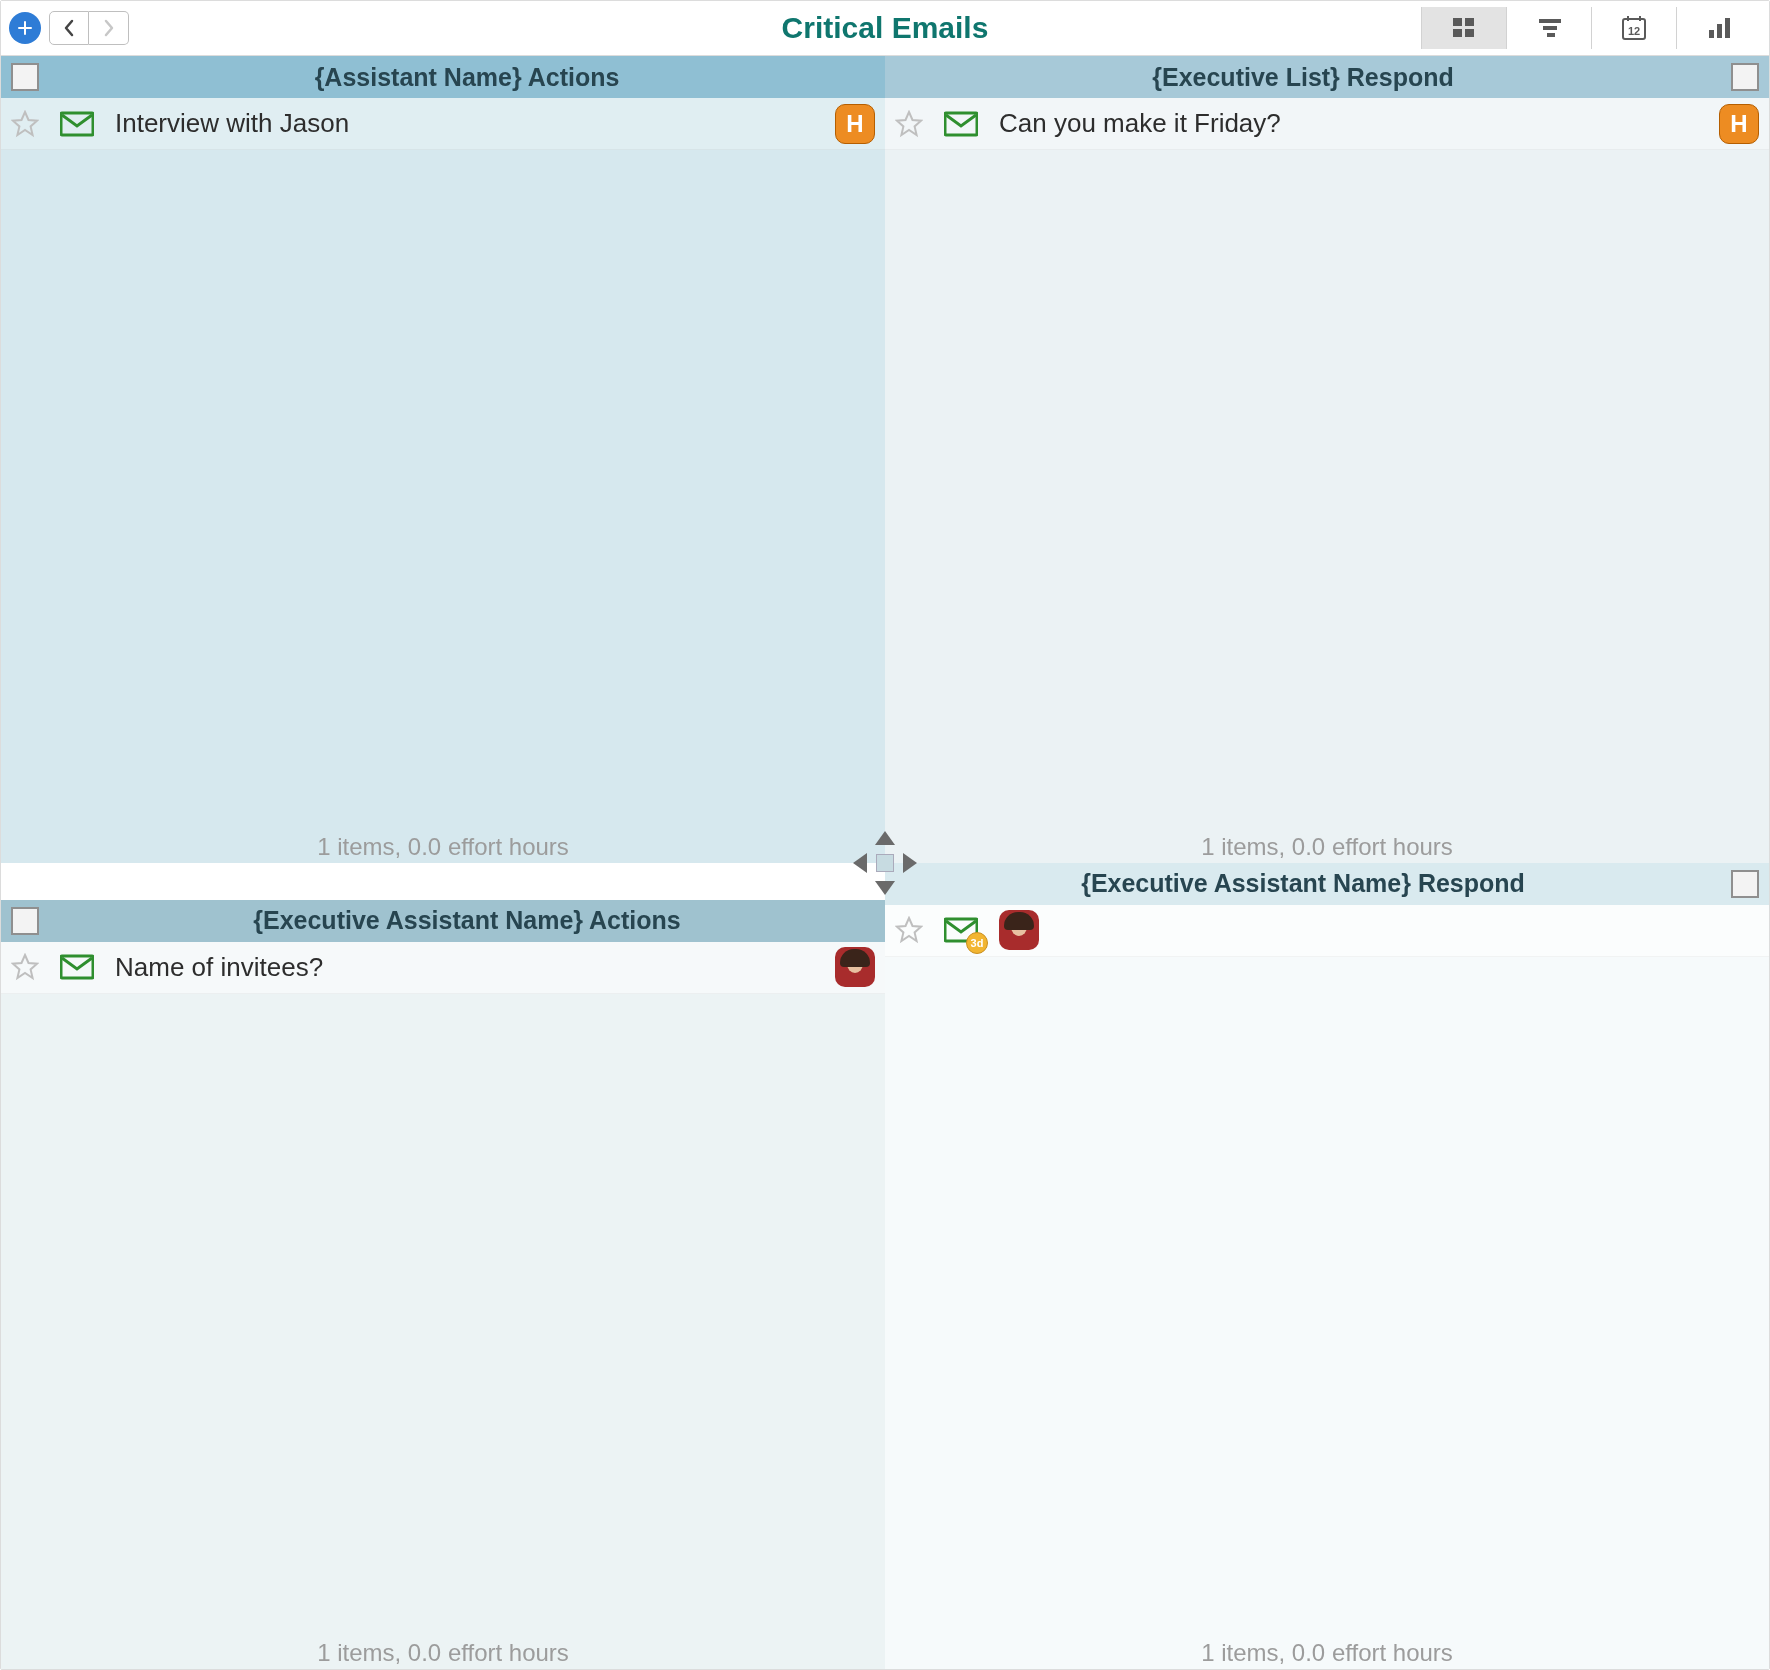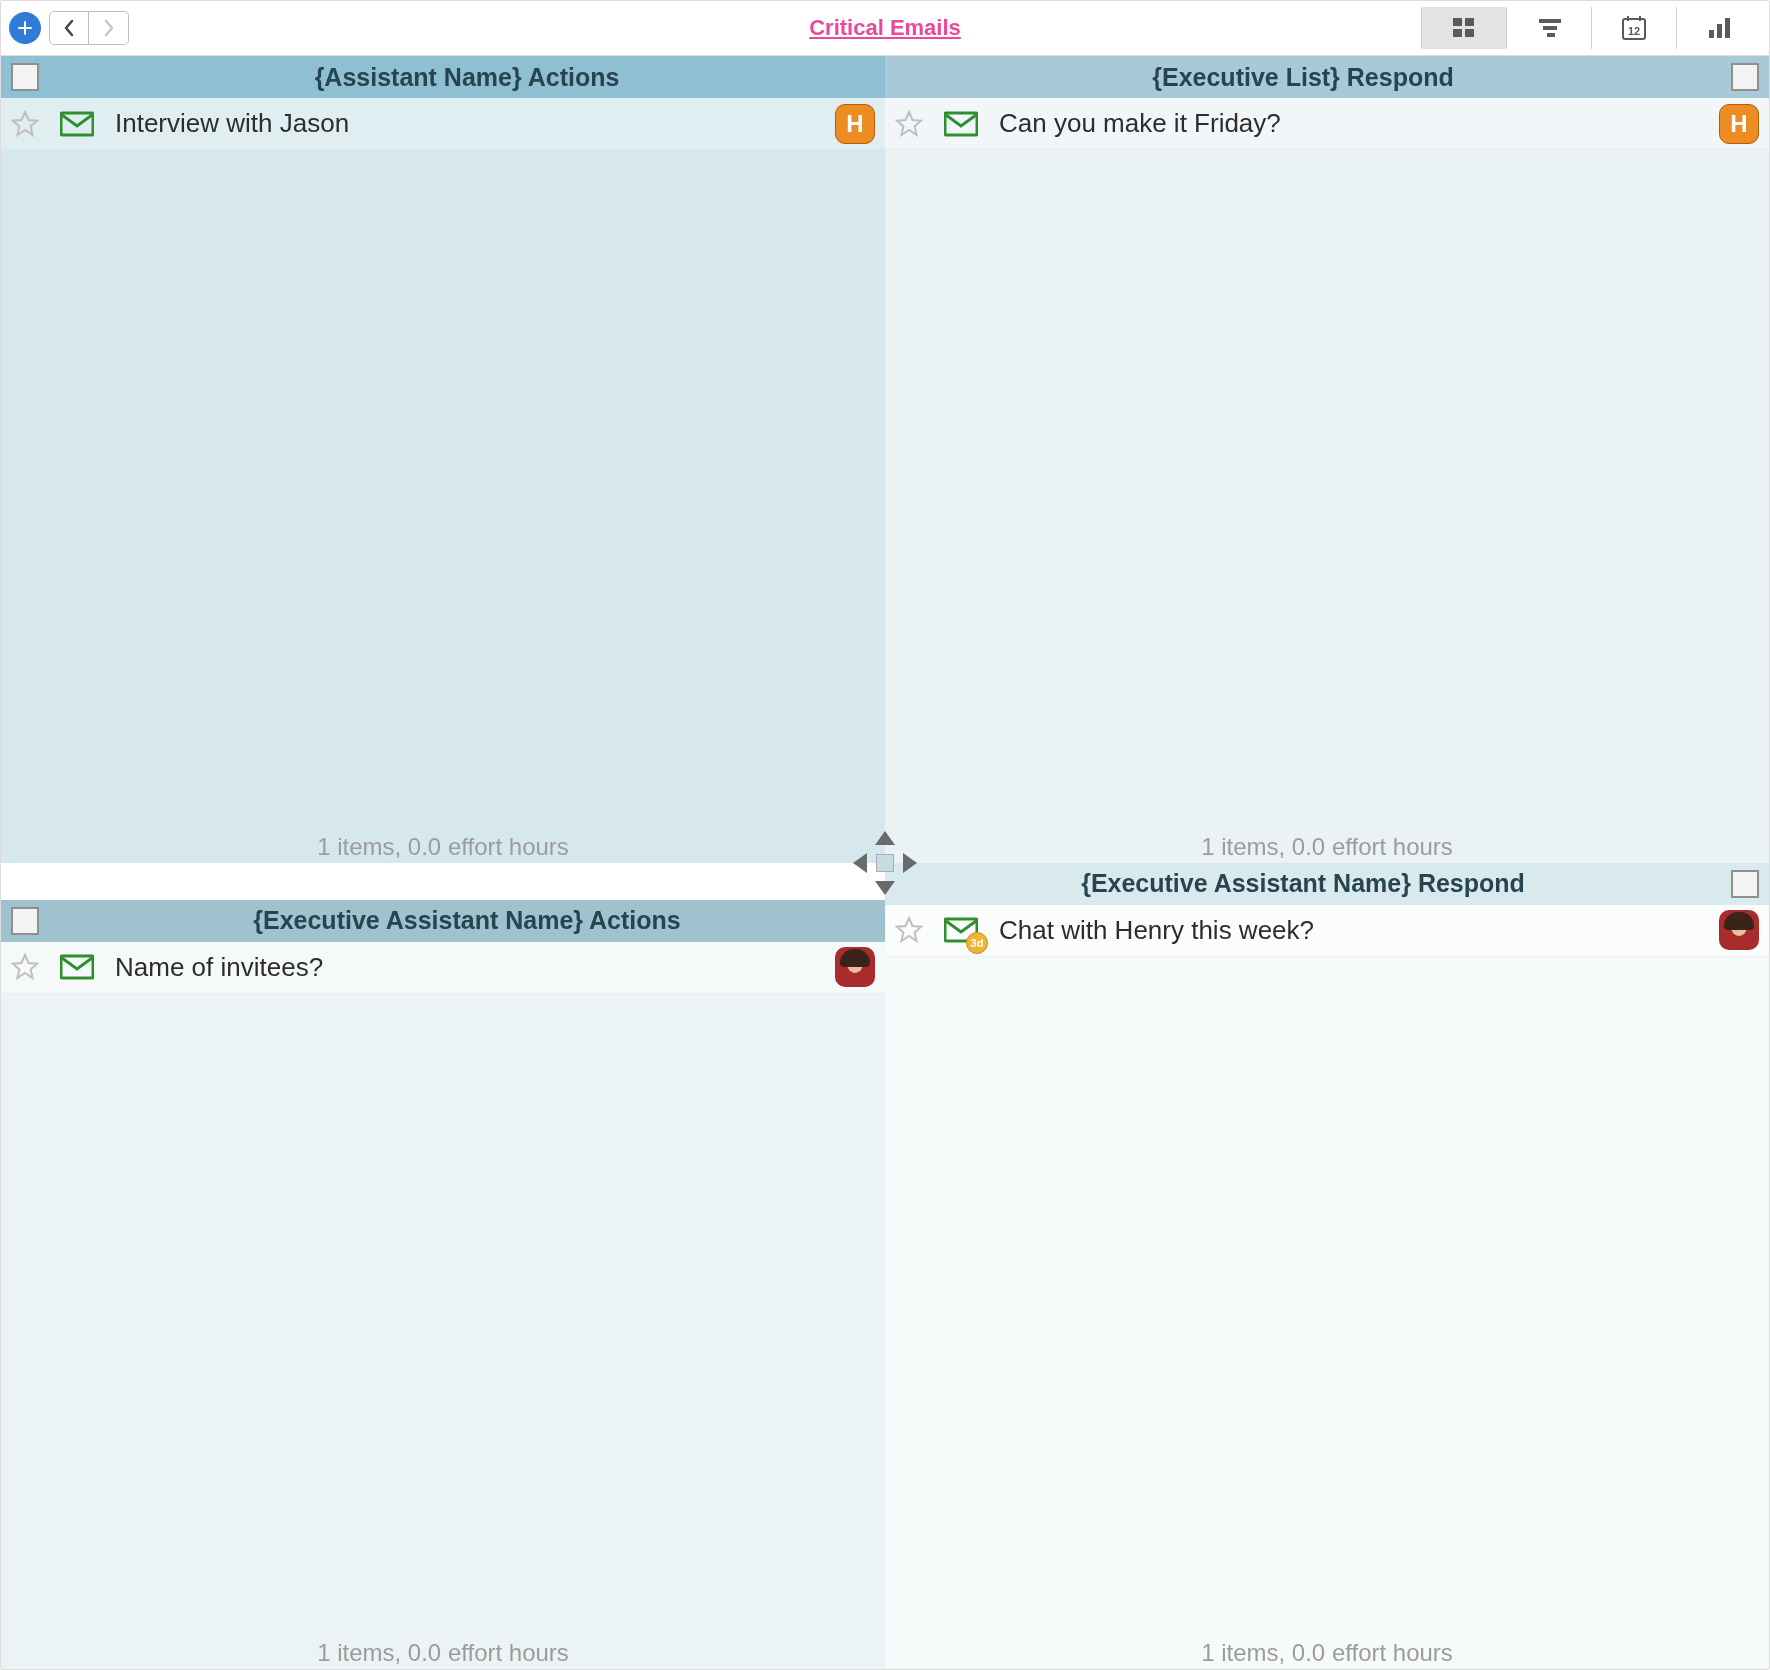--- a/index.html
+++ b/index.html
@@ -83,23 +83,22 @@
     .nav-btn:first-child { border-radius: 5px 0 0 5px; }
     .nav-btn:last-child  { border-radius: 0 5px 5px 0; border-left: none; }
     .nav-btn svg { width: 14px; height: 18px; }
     .nav-btn.disabled svg polyline { stroke: #c7c7c7; }
 
     .toolbar .title {
       position: absolute;
       left: 50%;
       transform: translateX(-50%);
       font-weight: 700;
-      font-size: 22px;
-      color: #ec4899;
-      text-decoration: underline;
+      font-size: 30px;
+      color: #0f766e;
     }
 
     .toolbar .right-tools {
       margin-left: auto;
       display: flex;
       align-items: center;
       gap: 0;
       padding-left: 33px;
     }
     .view-btn {
@@ -439,21 +438,20 @@
           <svg class="star-icon" viewBox="0 0 28 28">
               <path d="M14 2l3.5 8 8.5.7-6.4 5.7 2 8.6L14 20l-7.6 5 2-8.6L2 10.7l8.5-.7z" fill="none" stroke="var(--star-stroke)" stroke-width="2"></path>
             </svg>
           <span class="mail-icon-wrap">
             <svg class="mail-icon" viewBox="0 0 34 28">
                 <rect x="1" y="3" width="32" height="22" rx="1" fill="none" stroke="#2f8f2f" stroke-width="3"></rect>
                 <path d="M2 5l15 11L32 5" fill="none" stroke="#2f8f2f" stroke-width="3"></path>
               </svg>
             <span class="badge">3d</span>
           </span>
-          <span class="task-title">Chat with Henry this week?</span>
           <div class="avatar photo"></div>
         </div>
         <div class="summary">1 items, 0.0 effort hours</div>
       </div>
     </div>
 
     <div class="pan-control">
       <div class="pan-arrow up"></div>
       <div class="pan-arrow down"></div>
       <div class="pan-arrow left"></div>

